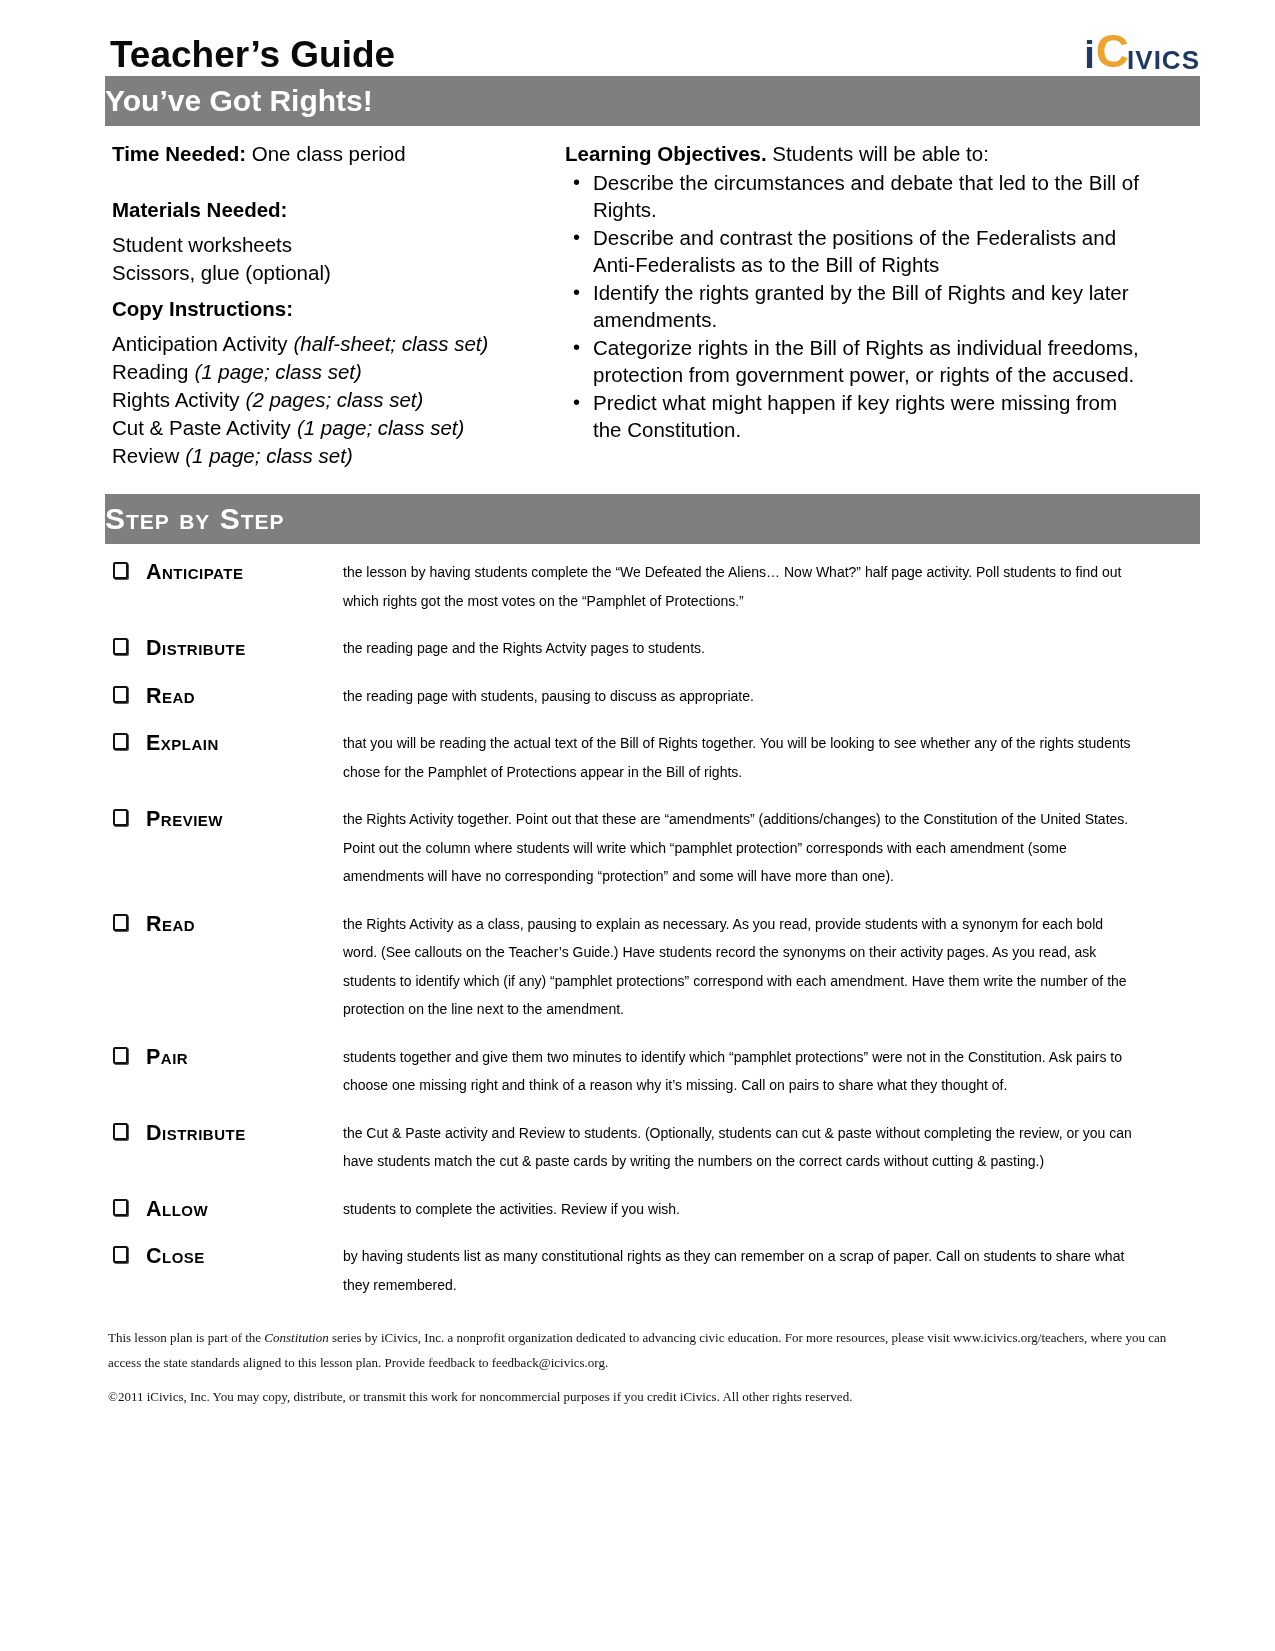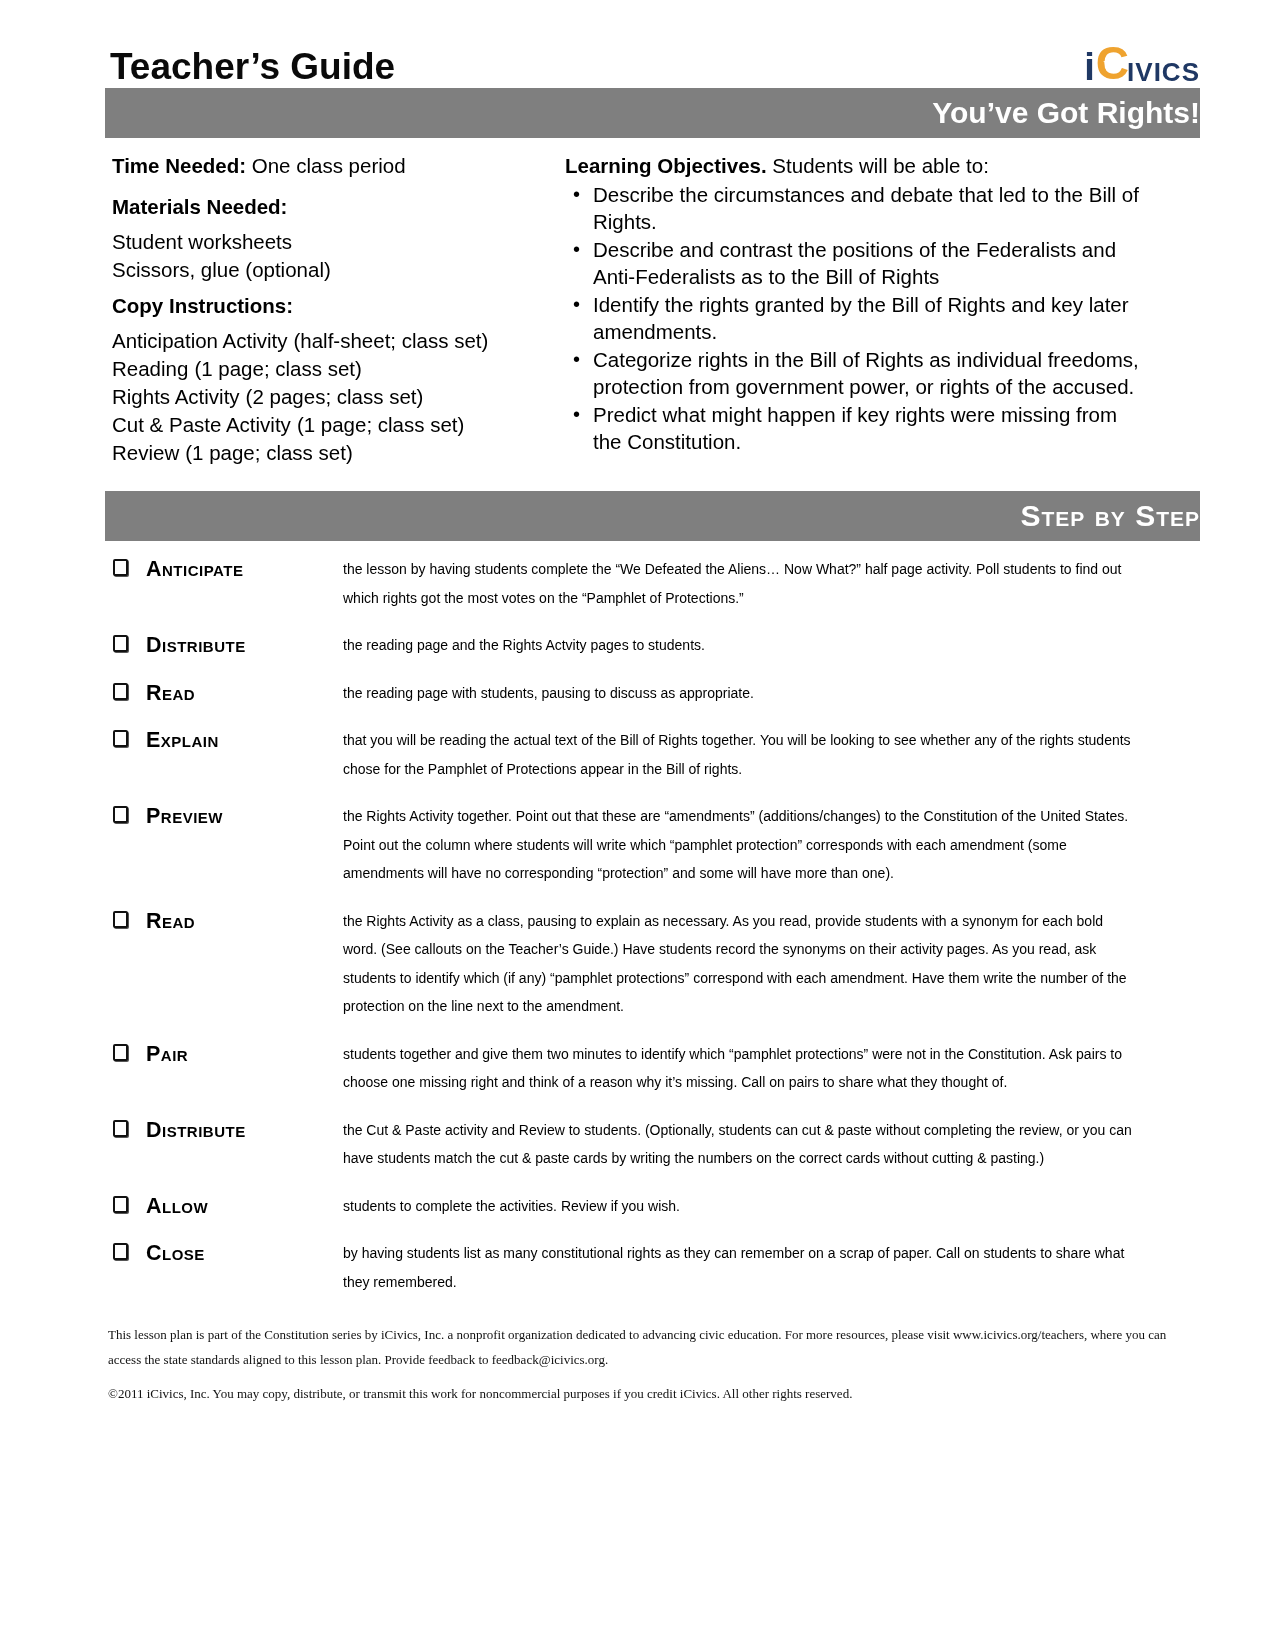--- a/index.html
+++ b/index.html
@@ -3,21 +3,21 @@
 <meta charset="utf-8">
 <style>
   * { margin: 0; padding: 0; box-sizing: border-box; }
   html, body { background: #ffffff; }
   .page {
     width: 1275px;
     min-height: 1651px;
     background: #ffffff;
     font-family: "Liberation Sans", "DejaVu Sans", sans-serif;
     color: #000;
-    padding: 40px 75px 30px 105px;
+    padding: 28px 75px 30px 105px;
     position: relative;
   }
   
   .header {
     display: flex;
     justify-content: space-between;
     align-items: flex-end;
     height: 48px;
     padding-left: 5px;
   }
@@ -41,36 +41,36 @@
     color: #ffffff; font-size: 22px; font-weight: normal;
   }
   .logo .lrest { color: #1f3864; font-size: 26px; font-weight: bold; text-transform: uppercase; letter-spacing: 1px; padding-bottom: 1px; }
   
   .banner {
     background: #7f7f7f;
     width: 1095px;
     margin-left: 0;
     height: 50px;
     line-height: 50px;
-    text-align: right;
+    text-align: left;
     color: #ffffff;
     font-weight: bold;
   }
   .banner.title-banner { font-size: 30px; }
   .banner.step-banner  { font-size: 30px; font-variant: small-caps; letter-spacing: 1px; }
   
   .info {
     display: flex;
     margin-top: 14px;
     padding-left: 7px;
   }
   .info-left { width: 435px; flex-shrink: 0; font-size: 20.5px; line-height: 28px; }
-  .info-left .row1 { margin-bottom: 13px; }
+  .info-left .row1 { margin-bottom: 28px; }
   .b { font-weight: bold; }
-  .it { }
+  .it { font-style: italic; }
   .sec-head { font-weight: bold; font-size: 20.5px; margin-bottom: 7px; }
   .materials-list { margin-bottom: 8px; }
   .copy-line .it { margin-left: 6px; }
   .info-right { padding-left: 18px; width: 600px; font-size: 20.5px; line-height: 27px; }
   .obj-head { margin-bottom: 0; }
   .obj-list { margin-top: 2px; }
   .obj-item {
     position: relative;
     padding-left: 28px;
     margin-bottom: 1px;

